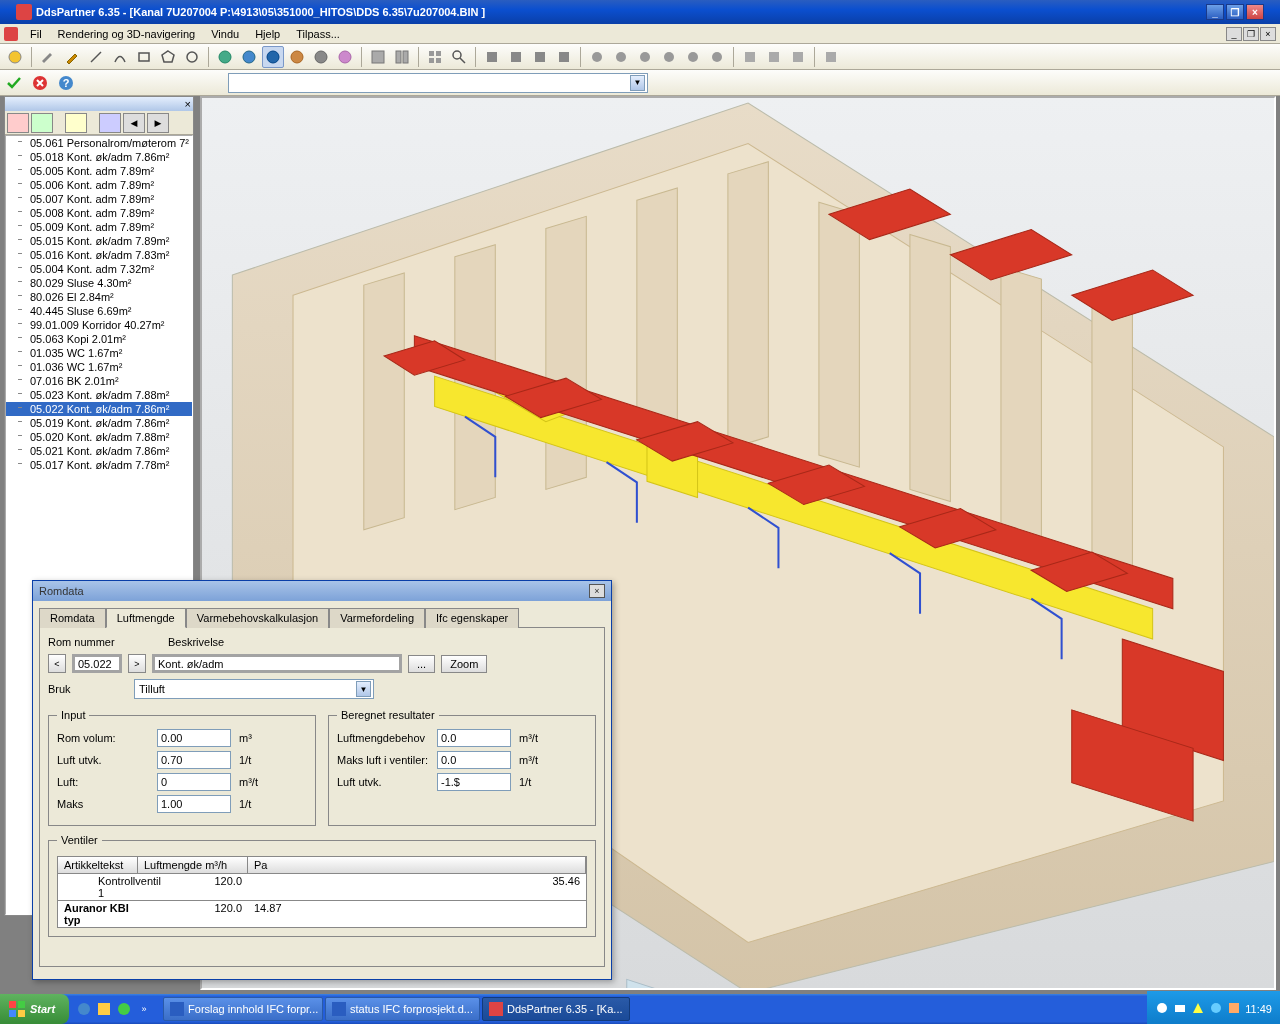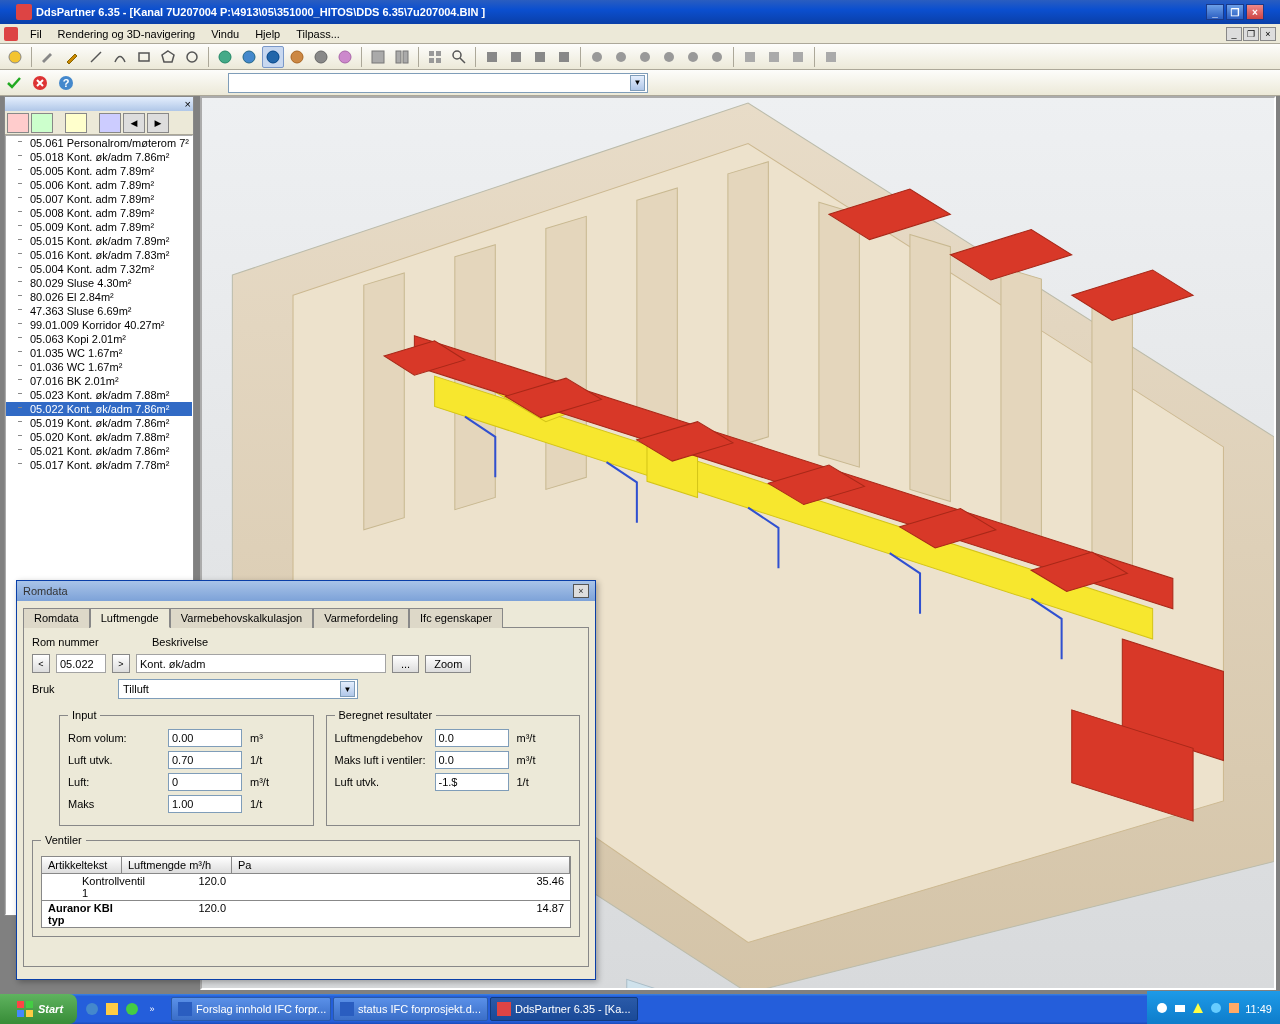--- a/index.html
+++ b/index.html
@@ -44,48 +44,48 @@
 .sidepanel .tree { background: #fff; height: 780px; overflow: auto; border: 1px inset #fff; }
 .tree-item { padding: 1px 4px 1px 24px; white-space: nowrap; cursor: pointer; position: relative; }
 .tree-item::before { content: ""; position: absolute; left: 12px; top: 5px; width: 4px; height: 1px; background: #888; }
 .tree-item.selected { background: #316ac5; color: #fff; }
 
 
 .viewport { position: absolute; top: 0; left: 200px; right: 4px; bottom: 4px; background: linear-gradient(#eef0f2,#d8dadc); border: 2px inset #fff; overflow: hidden; }
 .viewport svg { width: 100%; height: 100%; }
 
 
-.romdata-dlg { position: absolute; left: 16px; top: 484px; width: 580px; height: 400px; background: #ece9d8; border: 1px solid #0a3fa8; box-shadow: 2px 2px 6px rgba(0,0,0,.3); }
+.romdata-dlg { position: absolute; left: 32px; top: 484px; width: 580px; height: 400px; background: #ece9d8; border: 1px solid #0a3fa8; box-shadow: 2px 2px 6px rgba(0,0,0,.3); }
 .romdata-dlg .dlgtitle { height: 20px; background: linear-gradient(to bottom,#a9c4e8,#7da2d8); display: flex; align-items: center; padding: 0 6px; color: #333; font-size: 11px; }
 .romdata-dlg .dlgtitle .dclose { margin-left: auto; width: 16px; height: 14px; border: 1px solid #555; background: #ddd; display: flex; align-items: center; justify-content: center; font-family: Arial; font-size: 9px; cursor: pointer; }
 .tabs { display: flex; margin: 6px 6px 0 6px; }
 .tab { padding: 3px 10px; border: 1px solid #888; border-bottom: none; background: #ece9d8; cursor: pointer; position: relative; top: 1px; }
 .tab.active { background: #ece9d8; border-bottom: 1px solid #ece9d8; z-index: 2; }
 .tab:not(.active) { background: #ddd8c8; }
 .tabbody { border: 1px solid #888; margin: 0 6px 6px 6px; padding: 8px; background: #ece9d8; height: 340px; }
 .row { display: flex; align-items: center; margin-bottom: 6px; gap: 6px; }
 .lbl { width: 80px; }
-.fld { border: 1px solid #a3a3a3; background: #fff; height: 19px; padding: 1px 3px; }
+.fld { border: 3px solid #a3a3a3; background: #fff; height: 19px; padding: 1px 3px; }
 .btn { border: 1px solid #888; background: linear-gradient(#fff,#ddd); padding: 2px 8px; cursor: pointer; }
 .navbtn { width: 18px; height: 19px; border: 1px solid #888; background: linear-gradient(#fff,#ddd); display: inline-flex; align-items: center; justify-content: center; cursor: pointer; font-size: 9px; }
 fieldset { border: 1px solid #888; padding: 8px; margin-top: 4px; }
 fieldset legend { padding: 0 4px; }
 .fsrow { display: flex; align-items: center; margin-bottom: 4px; }
 .fsrow .flbl { width: 100px; }
 .fsrow .fval { width: 74px; border: 1px solid #7f9db9; background: #fff; height: 18px; padding: 1px 3px; text-align: left; }
 .fsrow .funit { margin-left: 8px; }
 .ventiler-table { width: 100%; margin-top: 2px; }
 .vthead { display: flex; border: 1px solid #888; background: linear-gradient(#fff,#ddd); }
 .vthead div { padding: 2px 6px; border-right: 1px solid #888; }
 .vtrow { display: flex; background: #fff; border-left: 1px solid #888; border-right: 1px solid #888; border-bottom: 1px solid #888; }
 .vtrow div { padding: 1px 6px; }
 
 
 .taskbar { position: absolute; bottom: 0; left: 0; right: 0; height: 30px; background: linear-gradient(to bottom,#3b83e2 0%,#245edb 8%,#245edb 92%,#1a4bb8); display: flex; align-items: center; }
-.startbtn { height: 30px; padding: 0 14px 0 16px; background: linear-gradient(to bottom,#5fb35f,#378c37); color: #fff; font-weight: bold; font-style: italic; display: flex; align-items: center; border-radius: 0 8px 8px 0; cursor: pointer; font-size: 13px; }
+.startbtn { height: 30px; padding: 0 14px 0 8px; background: linear-gradient(to bottom,#5fb35f,#378c37); color: #fff; font-weight: bold; font-style: italic; display: flex; align-items: center; border-radius: 0 8px 8px 0; cursor: pointer; font-size: 13px; }
 .qlaunch { display: flex; gap: 2px; padding: 0 6px; }
 .qlaunch span { width: 18px; height: 20px; display: inline-flex; align-items: center; justify-content: center; cursor: pointer; }
 .tasks { display: flex; gap: 2px; padding: 0 4px; flex: 1; }
 .taskbtn { height: 24px; min-width: 140px; max-width: 160px; background: linear-gradient(#5a90e8,#3a6ec8); border: 1px solid #2a5aa8; color: #fff; display: flex; align-items: center; padding: 0 6px; gap: 4px; cursor: pointer; overflow: hidden; white-space: nowrap; font-size: 11px; border-radius: 2px; }
 .taskbtn.active { background: linear-gradient(#2a5aa8,#1a4a98); border-color: #123a7a; }
 .taskbtn .ticon { width: 14px; height: 14px; background: #fff; flex-shrink: 0; }
 .systray { margin-left: auto; background: linear-gradient(#1d9ae8,#0d7ac8); height: 36px; display: flex; align-items: flex-end; padding: 12px 8px; gap: 4px; color: #fff; }
 .systray .sicon { width: 14px; height: 14px; display: inline-block; }
 </style>
 </head>
@@ -342,21 +342,21 @@
         <div class="tree-item">05.005 Kont. adm 7.89m²</div>
         <div class="tree-item">05.006 Kont. adm 7.89m²</div>
         <div class="tree-item">05.007 Kont. adm 7.89m²</div>
         <div class="tree-item">05.008 Kont. adm 7.89m²</div>
         <div class="tree-item">05.009 Kont. adm 7.89m²</div>
         <div class="tree-item">05.015 Kont. øk/adm 7.89m²</div>
         <div class="tree-item">05.016 Kont. øk/adm 7.83m²</div>
         <div class="tree-item">05.004 Kont. adm 7.32m²</div>
         <div class="tree-item">80.029 Sluse 4.30m²</div>
         <div class="tree-item">80.026 El 2.84m²</div>
-        <div class="tree-item">47.363 Sluse 6.69m²</div>
+        <div class="tree-item">40.445 Sluse 6.69m²</div>
         <div class="tree-item">99.01.009 Korridor 40.27m²</div>
         <div class="tree-item">05.063 Kopi 2.01m²</div>
         <div class="tree-item">01.035 WC 1.67m²</div>
         <div class="tree-item">01.036 WC 1.67m²</div>
         <div class="tree-item">07.016 BK 2.01m²</div>
         <div class="tree-item">05.023 Kont. øk/adm 7.88m²</div>
         <div class="tree-item selected">05.022 Kont. øk/adm 7.86m²</div>
         <div class="tree-item">05.019 Kont. øk/adm 7.86m²</div>
         <div class="tree-item">05.020 Kont. øk/adm 7.88m²</div>
         <div class="tree-item">05.021 Kont. øk/adm 7.86m²</div>
@@ -455,21 +455,21 @@
         <button class="btn">...</button>
         <button class="btn">Zoom</button>
       </div>
       <div class="row">
         <div class="lbl">Bruk</div>
         <div class="combo" style="width:240px;">
           <span style="flex:1;padding-left:2px;">Tilluft</span>
           <span class="dd">▼</span>
         </div>
       </div>
-      <div style="display:flex; gap:12px;margin-left:27px;">
+      <div style="display:flex; gap:12px;">
         <fieldset style="flex:1;">
           <legend>Input</legend>
           <div class="fsrow">
               <span class="flbl">Rom volum:</span>
               <input class="fval" value="0.00" style="">
               <span class="funit">m³</span>
             </div>
           <div class="fsrow">
               <span class="flbl">Luft utvk.</span>
               <input class="fval" value="0.70" style="">
@@ -515,21 +515,21 @@
           </div>
           <div id="ventiler-rows">
               <div class="vtrow">
                 <div style="width:80px;padding-left:40px;">Kontrollventil 1</div>
                 <div style="width:110px;text-align:right;">120.0</div>
                 <div style="flex:1;text-align:right;">35.46</div>
               </div>
               <div class="vtrow">
                 <div style="width:80px;font-weight:bold;">Auranor KBI typ</div>
                 <div style="width:110px;text-align:right;">120.0</div>
-                <div style="flex:1;text-align:right;">14.87</div>
+                <div style="flex:1;text-align:left;">14.87</div>
               </div>
             </div>
         </div>
       </fieldset>
     </div>
   </div>
 
 </div>
 
 <div class="taskbar">

